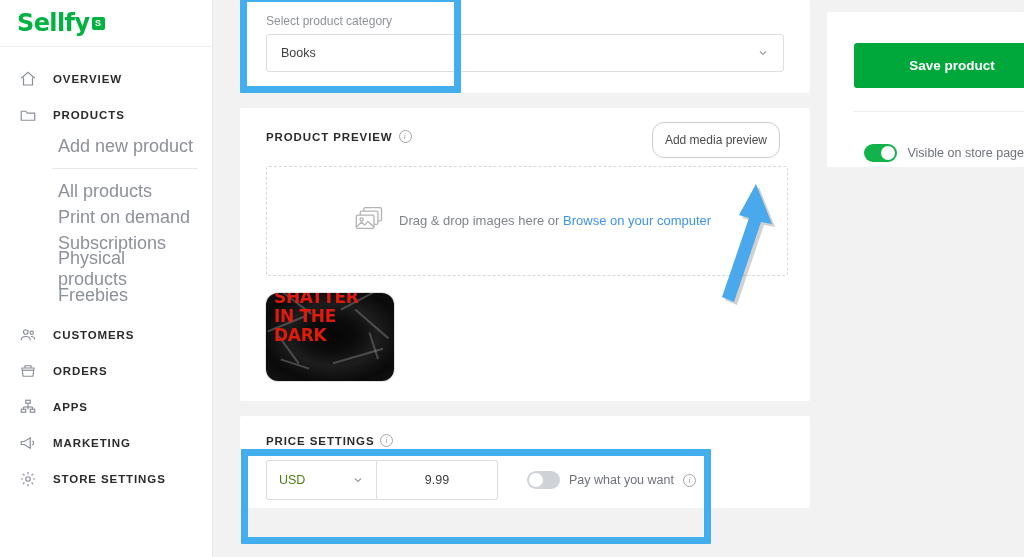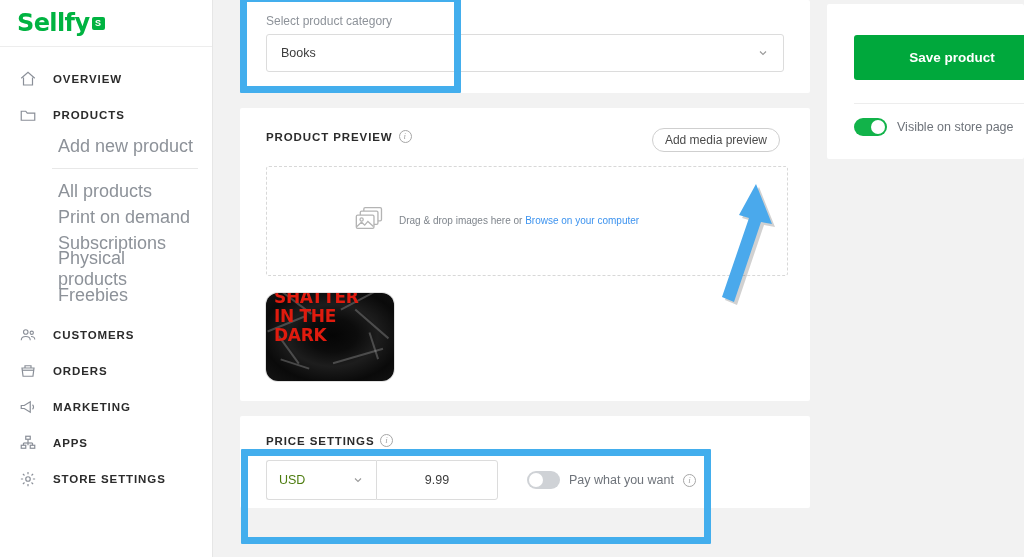--- a/index.html
+++ b/index.html
@@ -90,37 +90,37 @@
     font-size: 11.5px; font-weight: bold; letter-spacing: 0.9px;
     color: #2b2b2b; display: flex; align-items: center; gap: 6px;
   }
   .info-ico {
     width: 13px; height: 13px; border: 1px solid #a6a6a6; border-radius: 50%;
     color: #a6a6a6; font-size: 9px; font-style: italic; line-height: 11px;
     text-align: center; display: inline-block;
     font-family: "Liberation Serif", serif; font-weight: normal;
   }
   .btn-outline {
-    height: 24px; border: 1px solid #cfcfcf; border-radius: 12px;
+    height: 36px; border: 1px solid #cfcfcf; border-radius: 12px;
     background: #fff; color: #4b4b4b; font-size: 12px;
     padding: 0 12px; cursor: pointer; margin-right: 8px;
     font-family: "Liberation Sans", sans-serif;
   }
   .btn-blue {
     height: 28px; border: none; border-radius: 4px;
     background: #3d93ef; color: #fff; font-size: 12px;
     padding: 0 13px; cursor: pointer;
     font-family: "Liberation Sans", sans-serif;
   }
   .dropzone {
     border: 1px dashed #d8d8d8; border-radius: 3px; height: 110px;
     display: flex; align-items: center; padding-left: 88px; gap: 14px;
   }
   .dz-ico { color: #b4b4b4; flex: 0 0 auto; }
-  .dz-txt { font-size: 10px; color: #7f858c; line-height: 20px; }
+  .dz-txt { font-size: 13px; color: #7f858c; line-height: 20px; }
   .dz-link { color: #3d93ef; }
   .thumb {
     width: 128px; height: 88px; border-radius: 12px; margin-top: 17px;
     overflow: hidden; position: relative; cursor: pointer;
     box-shadow: 0 0 0 1px #e2e2e2;
     background: radial-gradient(ellipse at 52% 48%, #050505 0%, #0c0c0c 26%, #1d1d1d 48%, #0a0a0a 74%, #141414 100%);
   }
   .shard {
     position: absolute; background: rgba(170,170,170,0.35);
     transform-origin: center;
@@ -164,34 +164,34 @@
     position: absolute; top: 2px; width: 14px; height: 14px;
     border-radius: 50%; background: #fff;
   }
   .toggle.off { background: #cfd2d6; }
   .toggle.off .knob { left: 2px; }
   .toggle.on { background: #12b34a; }
   .toggle.on .knob { left: 17px; }
 
   
   .right {
-    flex: 0 0 auto; width: 197px; padding-top: 4px;
+    flex: 0 0 auto; width: 197px; padding-top: 12px;
   }
   .right-card {
     background: #fff; border-radius: 2px; width: 197px; height: 155px;
     padding: 31px 0 0 27px;
   }
   .btn-save {
     width: 196px; height: 45px; background: #00a83c; border: none;
     border-radius: 3px; color: #fff; font-size: 13.5px; font-weight: bold;
     cursor: pointer; text-align: center;
     font-family: "Liberation Sans", sans-serif;
   }
   .right-sep { height: 1px; background: #ededed; margin: 23px 0 0 0; width: 200px; }
-  .vis-row { display: flex; align-items: center; gap: 10px; margin-top: 14px; }
+  .vis-row { display: flex; align-items: center; gap: 10px; margin-top: 32px; justify-content: flex-end; }
   .vis-lb { font-size: 12.5px; color: #6e737a; white-space: nowrap; }
 
   
   .hl {
     position: absolute; border: 7px solid #43aeed; border-radius: 1px;
     pointer-events: none; z-index: 30;
   }
   .arrow { position: absolute; z-index: 31; pointer-events: none; }
 </style>
 </head>
@@ -265,44 +265,44 @@
 
       <div class="nav-main">
         <span class="nv-ico">
           <svg width="18" height="18" viewBox="0 0 24 24" fill="none" stroke="currentColor" stroke-width="1.6">
               <path d="M4 8h16l-1.4 11H5.4z"></path>
               <path d="M8 8V5h8v3"></path>
               <path d="M4 11h16"></path>
             </svg>
         </span>
         <span class="nv-lb">ORDERS</span>
-      </div>
-
-      <div class="nav-main">
-        <span class="nv-ico">
-          <svg width="18" height="18" viewBox="0 0 24 24" fill="none" stroke="currentColor" stroke-width="1.6">
-              <path d="M3 10v4h4l8 5V5L7 10z"></path>
-              <path d="M18 9a4 4 0 010 6"></path>
-            </svg>
-        </span>
-        <span class="nv-lb">MARKETING</span>
       </div>
 
       <div class="nav-main">
         <span class="nv-ico">
           <svg width="18" height="18" viewBox="0 0 24 24" fill="none" stroke="currentColor" stroke-width="1.6">
               <rect x="9" y="3" width="6" height="4"></rect>
               <path d="M12 7v5"></path>
               <path d="M6 12h12"></path>
               <path d="M6 12v3M18 12v3M12 12v3"></path>
               <rect x="3" y="15" width="6" height="4"></rect>
               <rect x="15" y="15" width="6" height="4"></rect>
             </svg>
         </span>
         <span class="nv-lb">APPS</span>
+      </div>
+
+      <div class="nav-main">
+        <span class="nv-ico">
+          <svg width="18" height="18" viewBox="0 0 24 24" fill="none" stroke="currentColor" stroke-width="1.6">
+              <path d="M3 10v4h4l8 5V5L7 10z"></path>
+              <path d="M18 9a4 4 0 010 6"></path>
+            </svg>
+        </span>
+        <span class="nv-lb">MARKETING</span>
       </div>
 
       <div class="nav-main">
         <span class="nv-ico">
           <svg width="18" height="18" viewBox="0 0 24 24" fill="none" stroke="currentColor" stroke-width="1.6">
               <circle cx="12" cy="12" r="3"></circle>
               <path d="M12 2.5v3M12 18.5v3M2.5 12h3M18.5 12h3M5.2 5.2l2.1 2.1M16.7 16.7l2.1 2.1M18.8 5.2l-2.1 2.1M7.3 16.7l-2.1 2.1"></path>
             </svg>
         </span>
         <span class="nv-lb">STORE SETTINGS</span>

